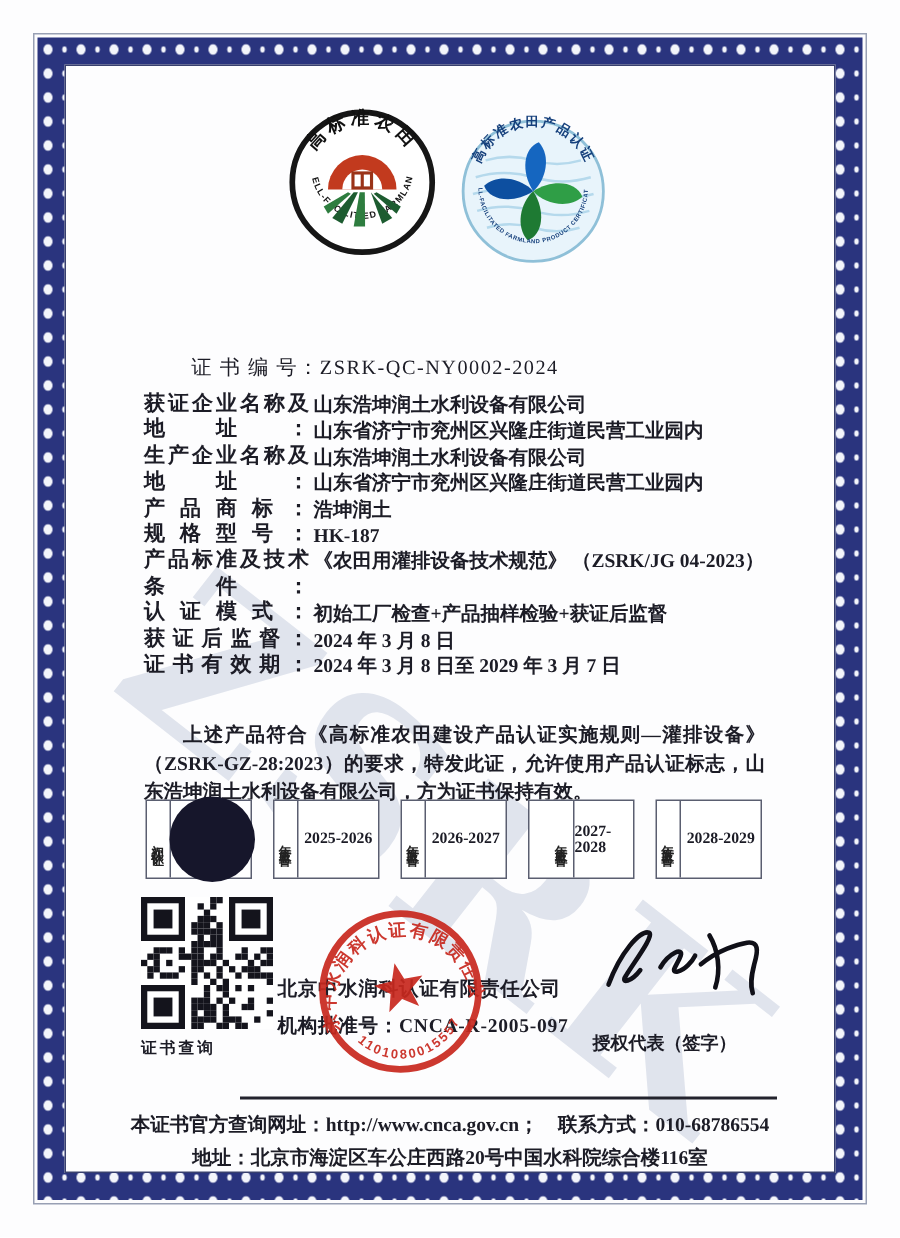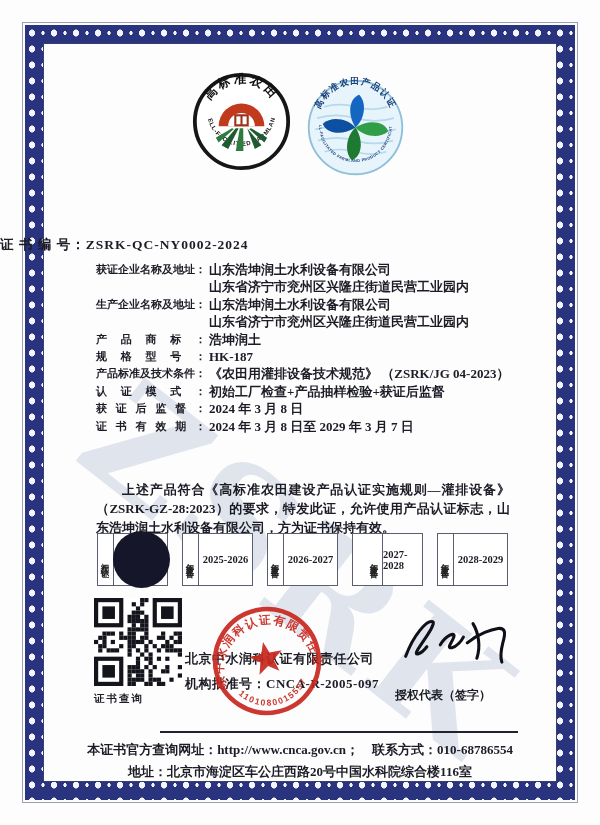--- a/index.html
+++ b/index.html
@@ -32,29 +32,29 @@
   .logo{position:absolute;z-index:2;}
   .logo-left{left:192px;top:72px;width:99px;height:99px;}
   .logo-right{left:305px;top:77px;width:101px;height:101px;}
   .title{
     position:absolute;top:192px;left:0;width:100%;z-index:2;
     text-align:center;font-family:"Liberation Sans","DejaVu Sans",sans-serif;
     font-weight:bold;font-size:30px;letter-spacing:5px;color:#111;
   }
   .cert-no{
     position:absolute;top:236px;left:0;width:100%;box-sizing:border-box;
-    padding-right:100px;text-align:left;z-index:2;
-    font-size:13.5px;font-weight:bold;letter-spacing:1px;
+    padding-right:100px;text-align:center;z-index:2;
+    font-size:13.5px;font-weight:normal;letter-spacing:1px;
   }
   
   .fields{position:absolute;left:96px;top:261px;width:414px;z-index:2;line-height:17.4px;}
   .field-row{display:flex;}
   .f-label{
     flex:none;display:inline-block;width:110px;
-    font-size:11px;font-weight:bold;
+    font-size:14px;font-weight:bold;
     text-align:justify;text-align-last:justify;
   }
   .f-value{flex:1;font-size:13px;font-weight:bold;padding-left:3px;}
   .f-value2{display:block;}
   .f-value2:empty{display:none;}
   
   .statement{
     position:absolute;left:96px;top:480px;width:414px;z-index:2;
     font-size:13px;font-weight:bold;line-height:19px;text-indent:2em;text-align:justify;
   }

